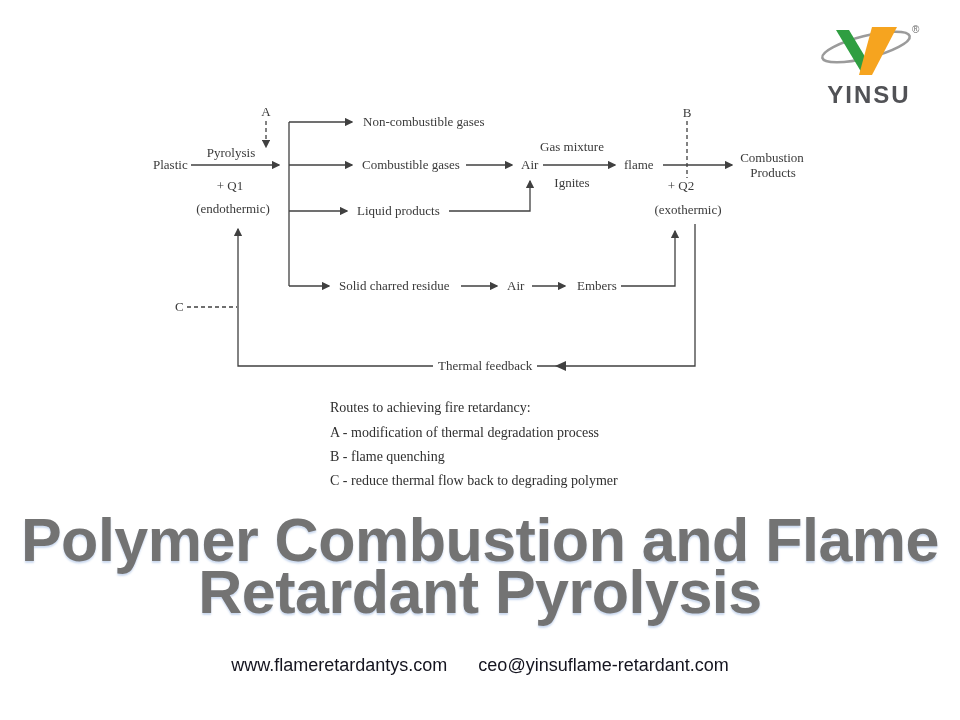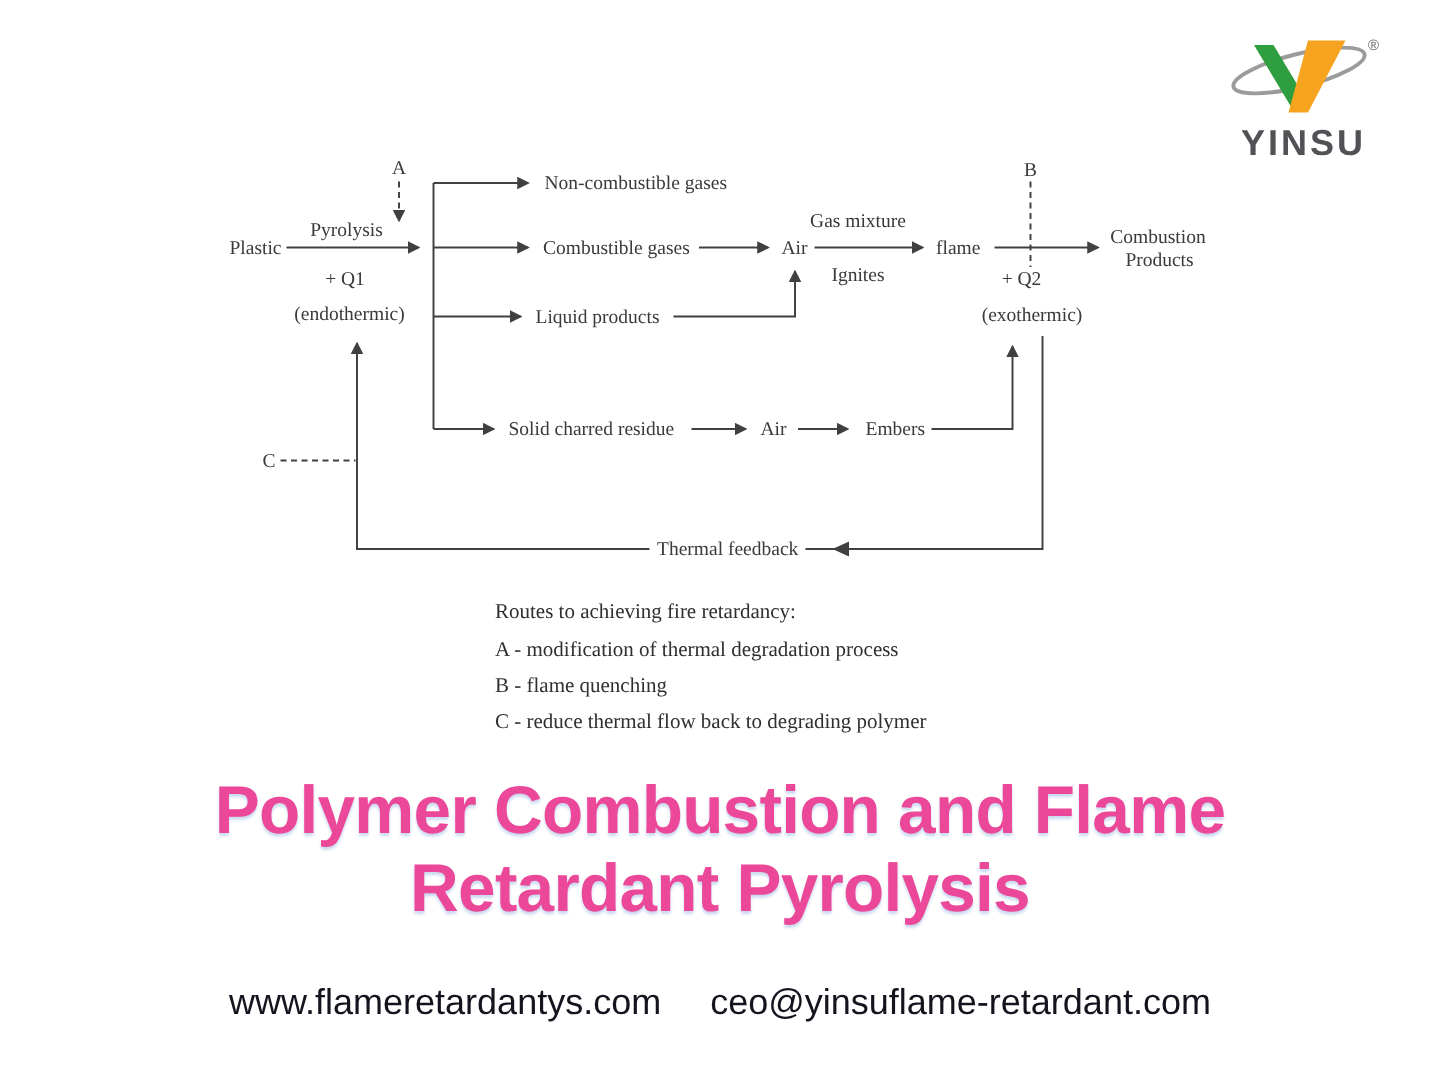--- a/index.html
+++ b/index.html
@@ -19,35 +19,35 @@
     fill: #3a3a3a;
   }
   .diagram-svg text.routes-text { font-size: 14px; fill: #2f2f2f; }
 
   .title {
     position: absolute;
     top: 514px;
     left: 0;
     width: 100%;
     text-align: center;
-    color: #ec4899;
+    color: #737373;
     font-weight: bold;
-    font-size: 45px;
+    font-size: 61px;
     line-height: 52px;
     letter-spacing: -0.5px;
     text-shadow: 0 2px 2px rgba(140, 170, 220, 0.45);
   }
 
   .footer {
     position: absolute;
     top: 655px;
     left: 0;
     width: 100%;
     text-align: center;
-    font-size: 24px;
+    font-size: 18px;
     color: #14141f;
   }
   .footer span + span { margin-left: 26px; }
 
   .logo {
     position: absolute;
     left: 812px;
     top: 20px;
     width: 115px;
     height: 88px;

